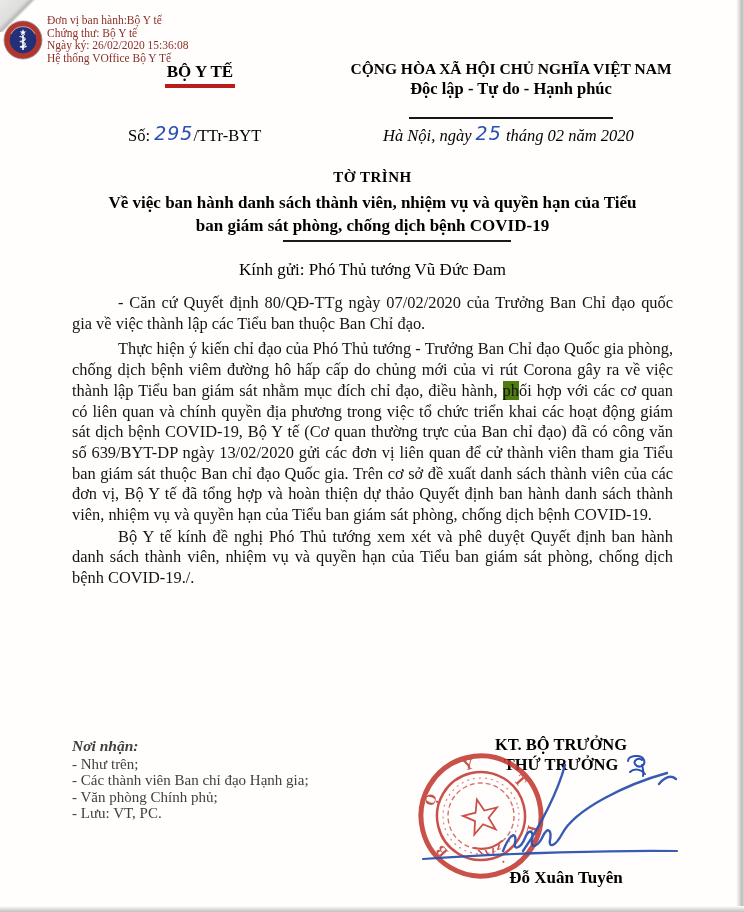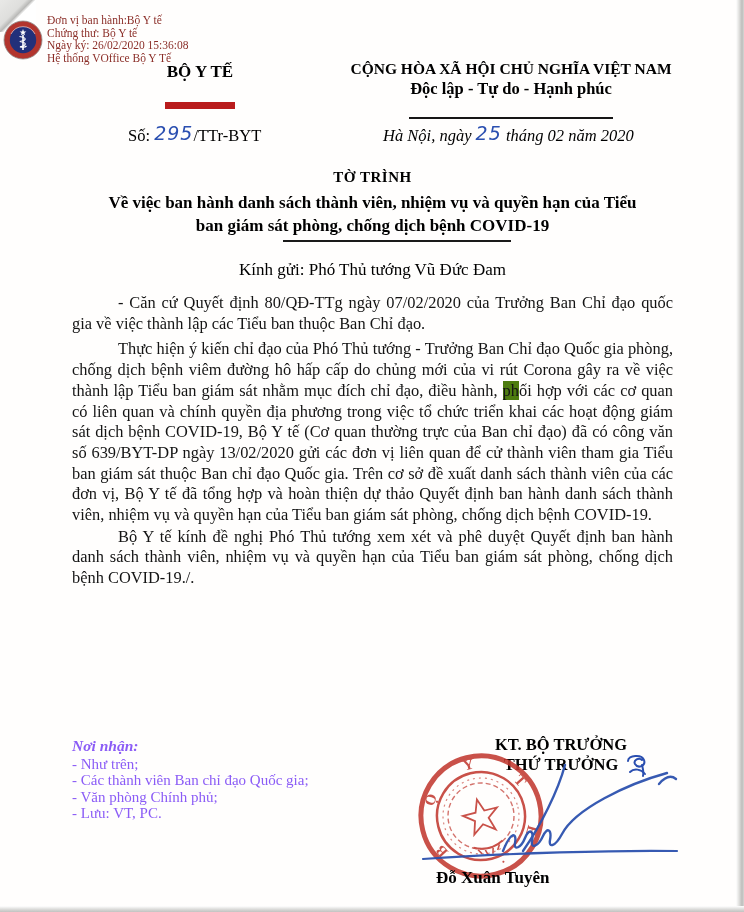--- a/index.html
+++ b/index.html
@@ -16,21 +16,21 @@
     background:linear-gradient(to bottom,#ffffff,#d8d8d6 60%,#c2c2c0); }
 
   
   .cert { position:absolute; left:3px; top:20px; }
   .cert-text { position:absolute; left:44px; top:-6px; width:300px;
     color:#8b2e28; font-size:11.5px; line-height:12.7px; white-space:nowrap; }
 
   
   .org { position:absolute; left:105px; top:62px; width:190px; text-align:center;
     font-weight:bold; font-size:17px; }
-  .org span { display:inline-block; border-bottom:7px solid #b91c1c; padding:0 2px 20px 2px; }
+  .org span { display:inline-block; border-bottom:4px solid #b91c1c; padding:0 2px 2px 2px; }
   .national { position:absolute; left:328px; top:60px; width:366px; text-align:center; }
   .national-title { font-weight:bold; font-size:15.5px; white-space:nowrap; }
   .national-motto { display:inline-block; font-weight:bold; font-size:16.5px;
     border-bottom:2px solid #161616; padding:0 1px 18px 1px; margin-top:1px; }
 
   .so-line { position:absolute; left:128px; top:123px; font-size:16.5px; white-space:nowrap; }
   .date-line { position:absolute; left:383px; top:123px; font-size:16.5px; font-style:italic; white-space:nowrap; }
   .hand { font-family:"DejaVu Sans", sans-serif; font-style:italic; font-weight:normal;
     color:#2b4fb0; font-size:19px; letter-spacing:1px; position:relative; top:-1px; }
 
@@ -45,25 +45,25 @@
   .salutation { position:absolute; left:72px; top:260px; width:601px; text-align:center; font-size:17px; }
 
   
   .body-text { position:absolute; left:72px; top:293px; width:601px;
     font-size:16.4px; line-height:20.7px; text-align:justify; color:#141414; }
   .body-text p { text-indent:46px; margin-bottom:5px; }
   .body-text p.tight { margin-bottom:1px; }
   .hl { background:#4d7c0f; }
 
   
-  .recipients { position:absolute; left:72px; top:738px; font-size:15px; line-height:16.2px; color:#8b5cf6; }
+  .recipients { position:absolute; left:72px; top:738px; font-size:15px; line-height:16.2px; color:#404040; }
   .recipients .label { font-weight:bold; font-style:italic; font-size:15.5px; margin-bottom:2px; }
   .signer-titles { position:absolute; left:421px; top:735px; width:280px; text-align:center;
     font-weight:bold; font-size:16.5px; line-height:20px; }
-  .signer-name { position:absolute; left:436px; top:868px; width:260px; text-align:left;
+  .signer-name { position:absolute; left:436px; top:868px; width:260px; text-align:center;
     font-weight:bold; font-size:17px; }
   .stamp { position:absolute; left:414px; top:749px; }
   .signature { position:absolute; left:413px; top:751px; }
   .sign-mark { position:absolute; left:624px; top:752px; }
 </style>
 </head>
 <body>
 
 <div class="page">
 
@@ -107,21 +107,21 @@
 
   <div class="body-text">
     <p>- Căn cứ Quyết định 80/QĐ-TTg ngày 07/02/2020 của Trưởng Ban Chỉ đạo quốc gia về việc thành lập các Tiểu ban thuộc Ban Chỉ đạo.</p>
     <p class="tight"><span>Thực hiện ý kiến chỉ đạo của Phó Thủ tướng - Trưởng Ban Chỉ đạo Quốc gia phòng, chống dịch bệnh viêm đường hô hấp cấp do chủng mới của vi rút Corona gây ra về việc thành lập Tiểu ban giám sát nhằm mục đích chỉ đạo, điều hành, </span><span class="hl">ph</span><span>ối hợp với các cơ quan có liên quan và chính quyền địa phương trong việc tổ chức triển khai các hoạt động giám sát dịch bệnh COVID-19, Bộ Y tế (Cơ quan thường trực của Ban chỉ đạo) đã có công văn số 639/BYT-DP ngày 13/02/2020 gửi các đơn vị liên quan để cử thành viên tham gia Tiểu ban giám sát thuộc Ban chỉ đạo Quốc gia. Trên cơ sở đề xuất danh sách thành viên của các đơn vị, Bộ Y tế đã tổng hợp và hoàn thiện dự thảo Quyết định ban hành danh sách thành viên, nhiệm vụ và quyền hạn của Tiểu ban giám sát phòng, chống dịch bệnh COVID-19.</span></p>
     <p>Bộ Y tế kính đề nghị Phó Thủ tướng xem xét và phê duyệt Quyết định ban hành danh sách thành viên, nhiệm vụ và quyền hạn của Tiểu ban giám sát phòng, chống dịch bệnh COVID-19./.</p>
   </div>
 
   <div class="recipients">
     <div class="label">Nơi nhận:</div>
     <div>- Như trên;</div>
-    <div>- Các thành viên Ban chỉ đạo Quốc gia;</div>
+    <div>- Các thành viên Ban chỉ đạo Hạnh gia;</div>
     <div>- Văn phòng Chính phủ;</div>
     <div>- Lưu: VT, PC.</div>
   </div>
 
   <div class="signer-titles">
     <div>KT. BỘ TRƯỞNG</div>
     <div>THỨ TRƯỞNG</div>
   </div>
 
   <svg class="stamp" width="134" height="134" viewBox="0 0 134 134">

